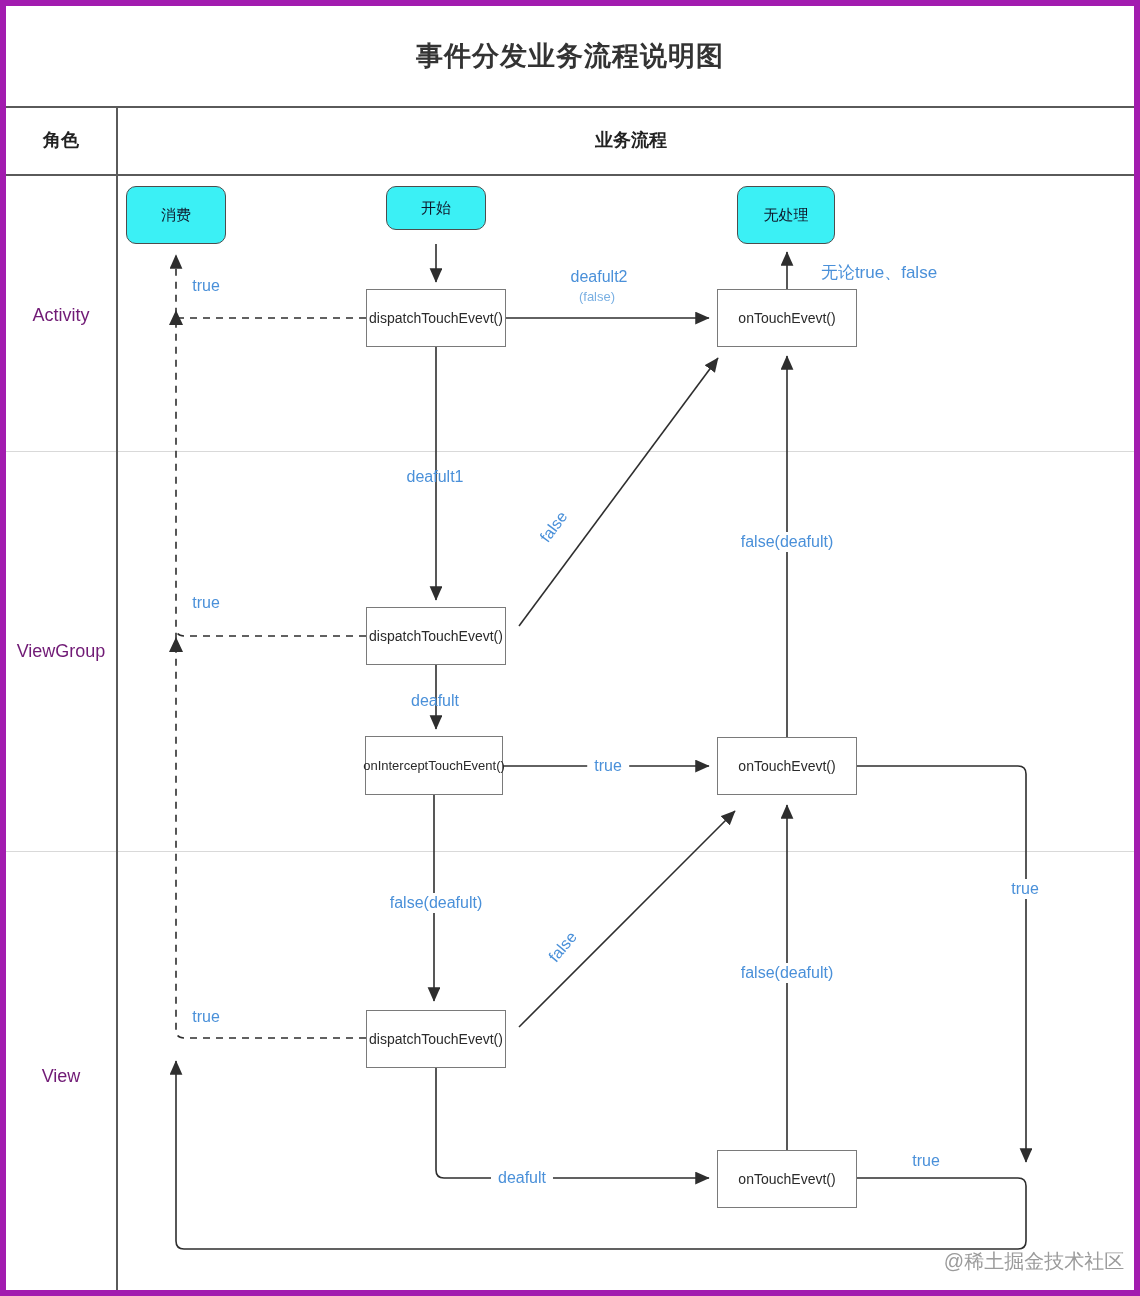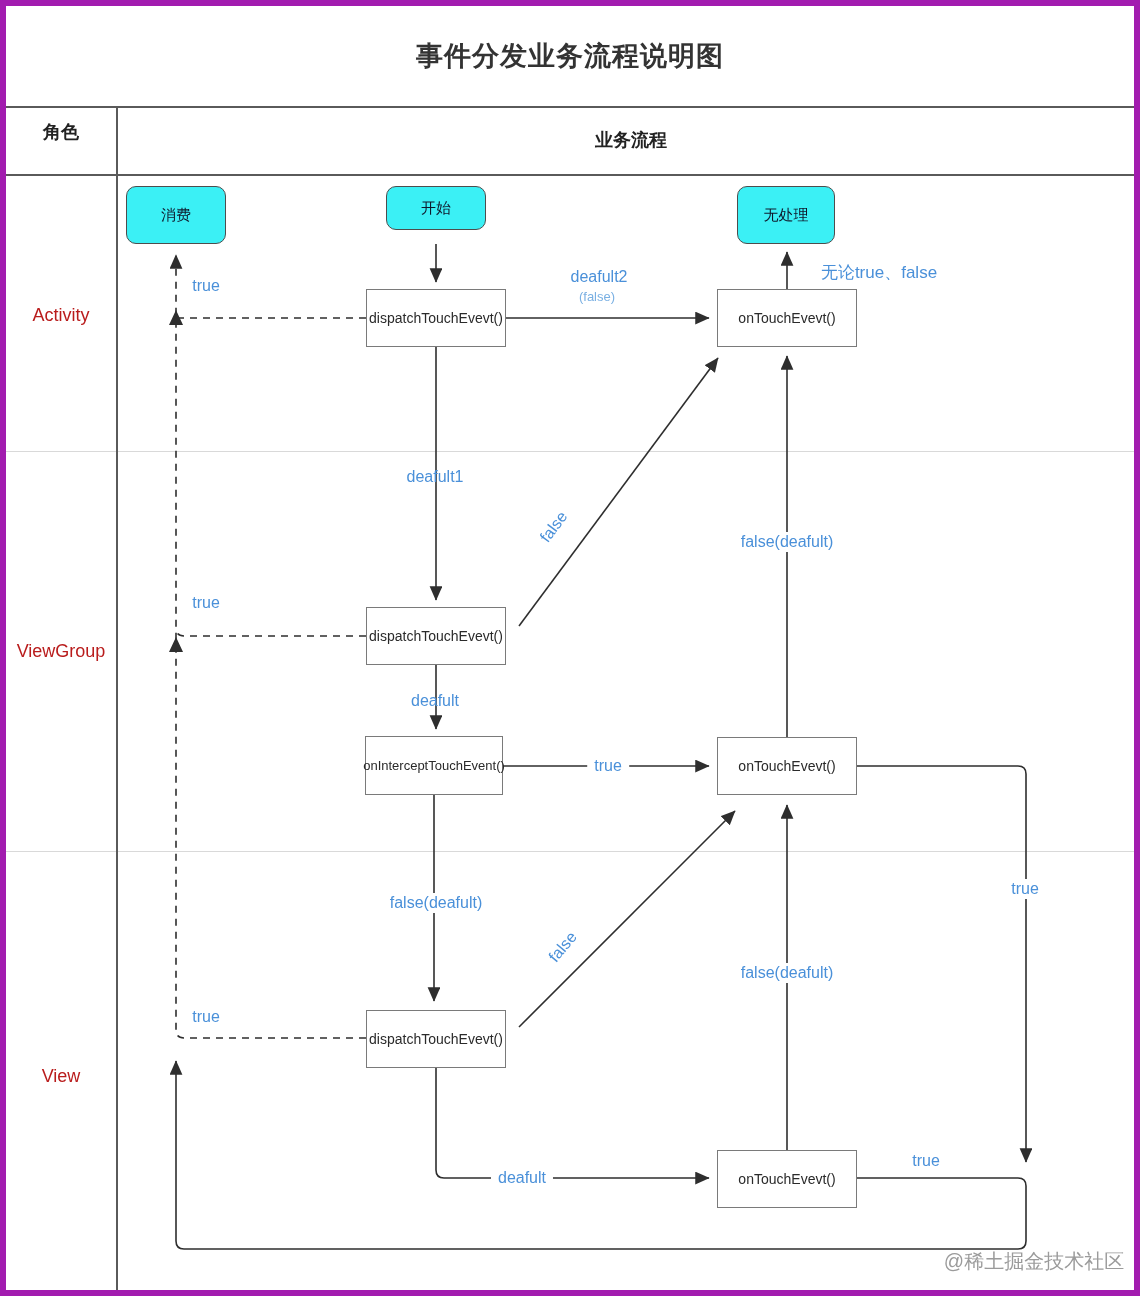--- a/index.html
+++ b/index.html
@@ -17,21 +17,21 @@
     position:absolute;left:0;top:0;width:100%;height:100px;
     display:flex;align-items:center;justify-content:center;
     font-size:27px;font-weight:bold;color:#333;letter-spacing:1px;
   }
   .hdr{
     position:absolute;display:flex;align-items:center;justify-content:center;
     font-size:18px;font-weight:bold;color:#222;
   }
   .lane-label{
     position:absolute;transform:translate(-50%,-50%);
-    font-size:18px;color:#b91c1c;white-space:nowrap;
+    font-size:18px;color:#701a75;white-space:nowrap;
   }
   svg.wires{position:absolute;left:0;top:0;z-index:1;}
   .terminal{
     position:absolute;z-index:2;box-sizing:border-box;
     background:var(--cyan,#3bf0f5);
     border:1.5px solid #4d4d4d;border-radius:10px;
     display:flex;align-items:center;justify-content:center;
     font-size:15px;color:#0f172a;
   }
   .node{
@@ -60,21 +60,21 @@
 
 <div id="canvas">
 
   <div class="title">事件分发业务流程说明图</div>
   <div class="hline" style="top:100px"></div>
   <div class="hline" style="top:168px"></div>
   <div class="hline light" style="top:445px"></div>
   <div class="hline light" style="top:845px"></div>
   <div class="vline" style="left:110px"></div>
 
-  <div class="hdr" style="left:0;top:92px;width:110px;height:68px">角色</div>
+  <div class="hdr" style="left:0;top:100px;width:110px;height:68px">角色</div>
   <div class="hdr" style="left:110px;top:100px;width:1030px;height:68px">业务流程</div>
 
   <div class="lane-label" style="left:55px;top:309px">Activity</div>
   <div class="lane-label" style="left:55px;top:645px">ViewGroup</div>
   <div class="lane-label" style="left:55px;top:1070px">View</div>
 
   <svg class="wires" width="1140" height="1296" viewBox="0 0 1140 1296">
     <defs>
       <marker id="arr" markerWidth="11" markerHeight="10" refX="8.6" refY="4" orient="auto">
         <path d="M0,0 L9,4 L0,8 z" fill="#2e2e2e"></path>

